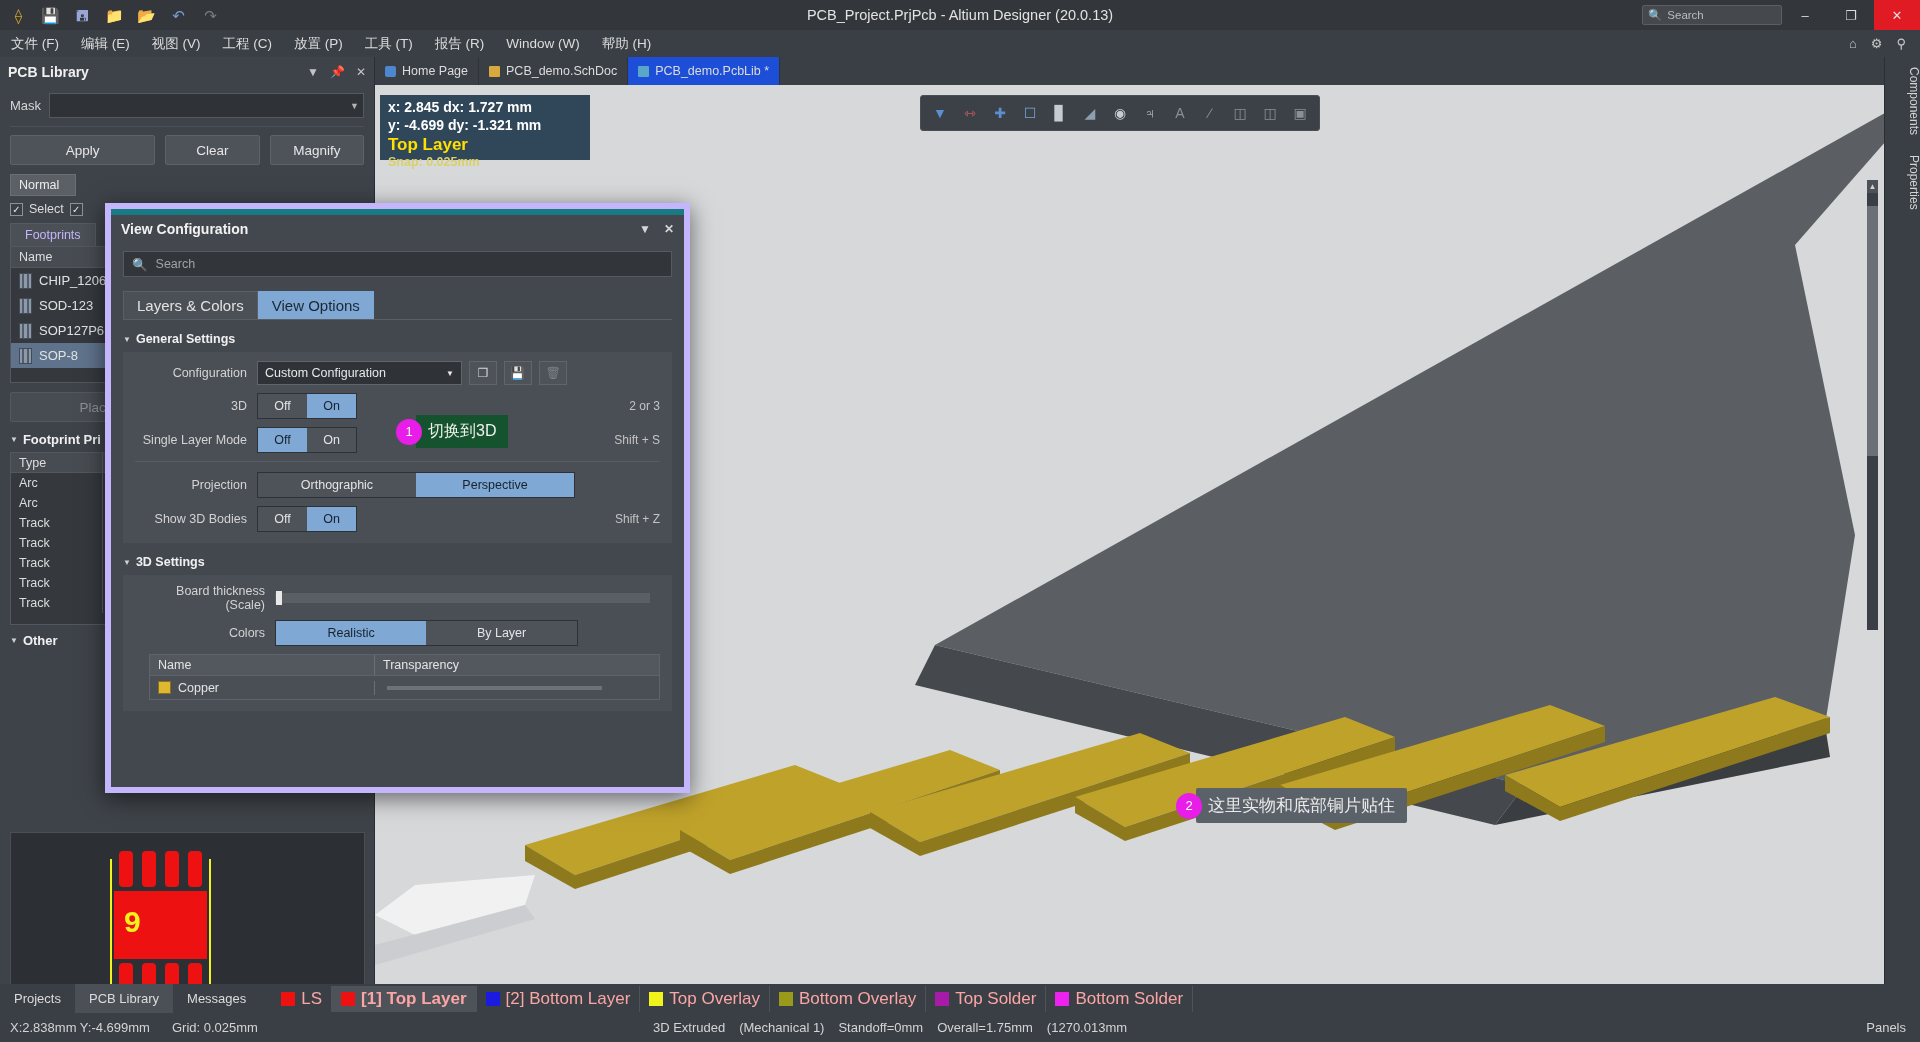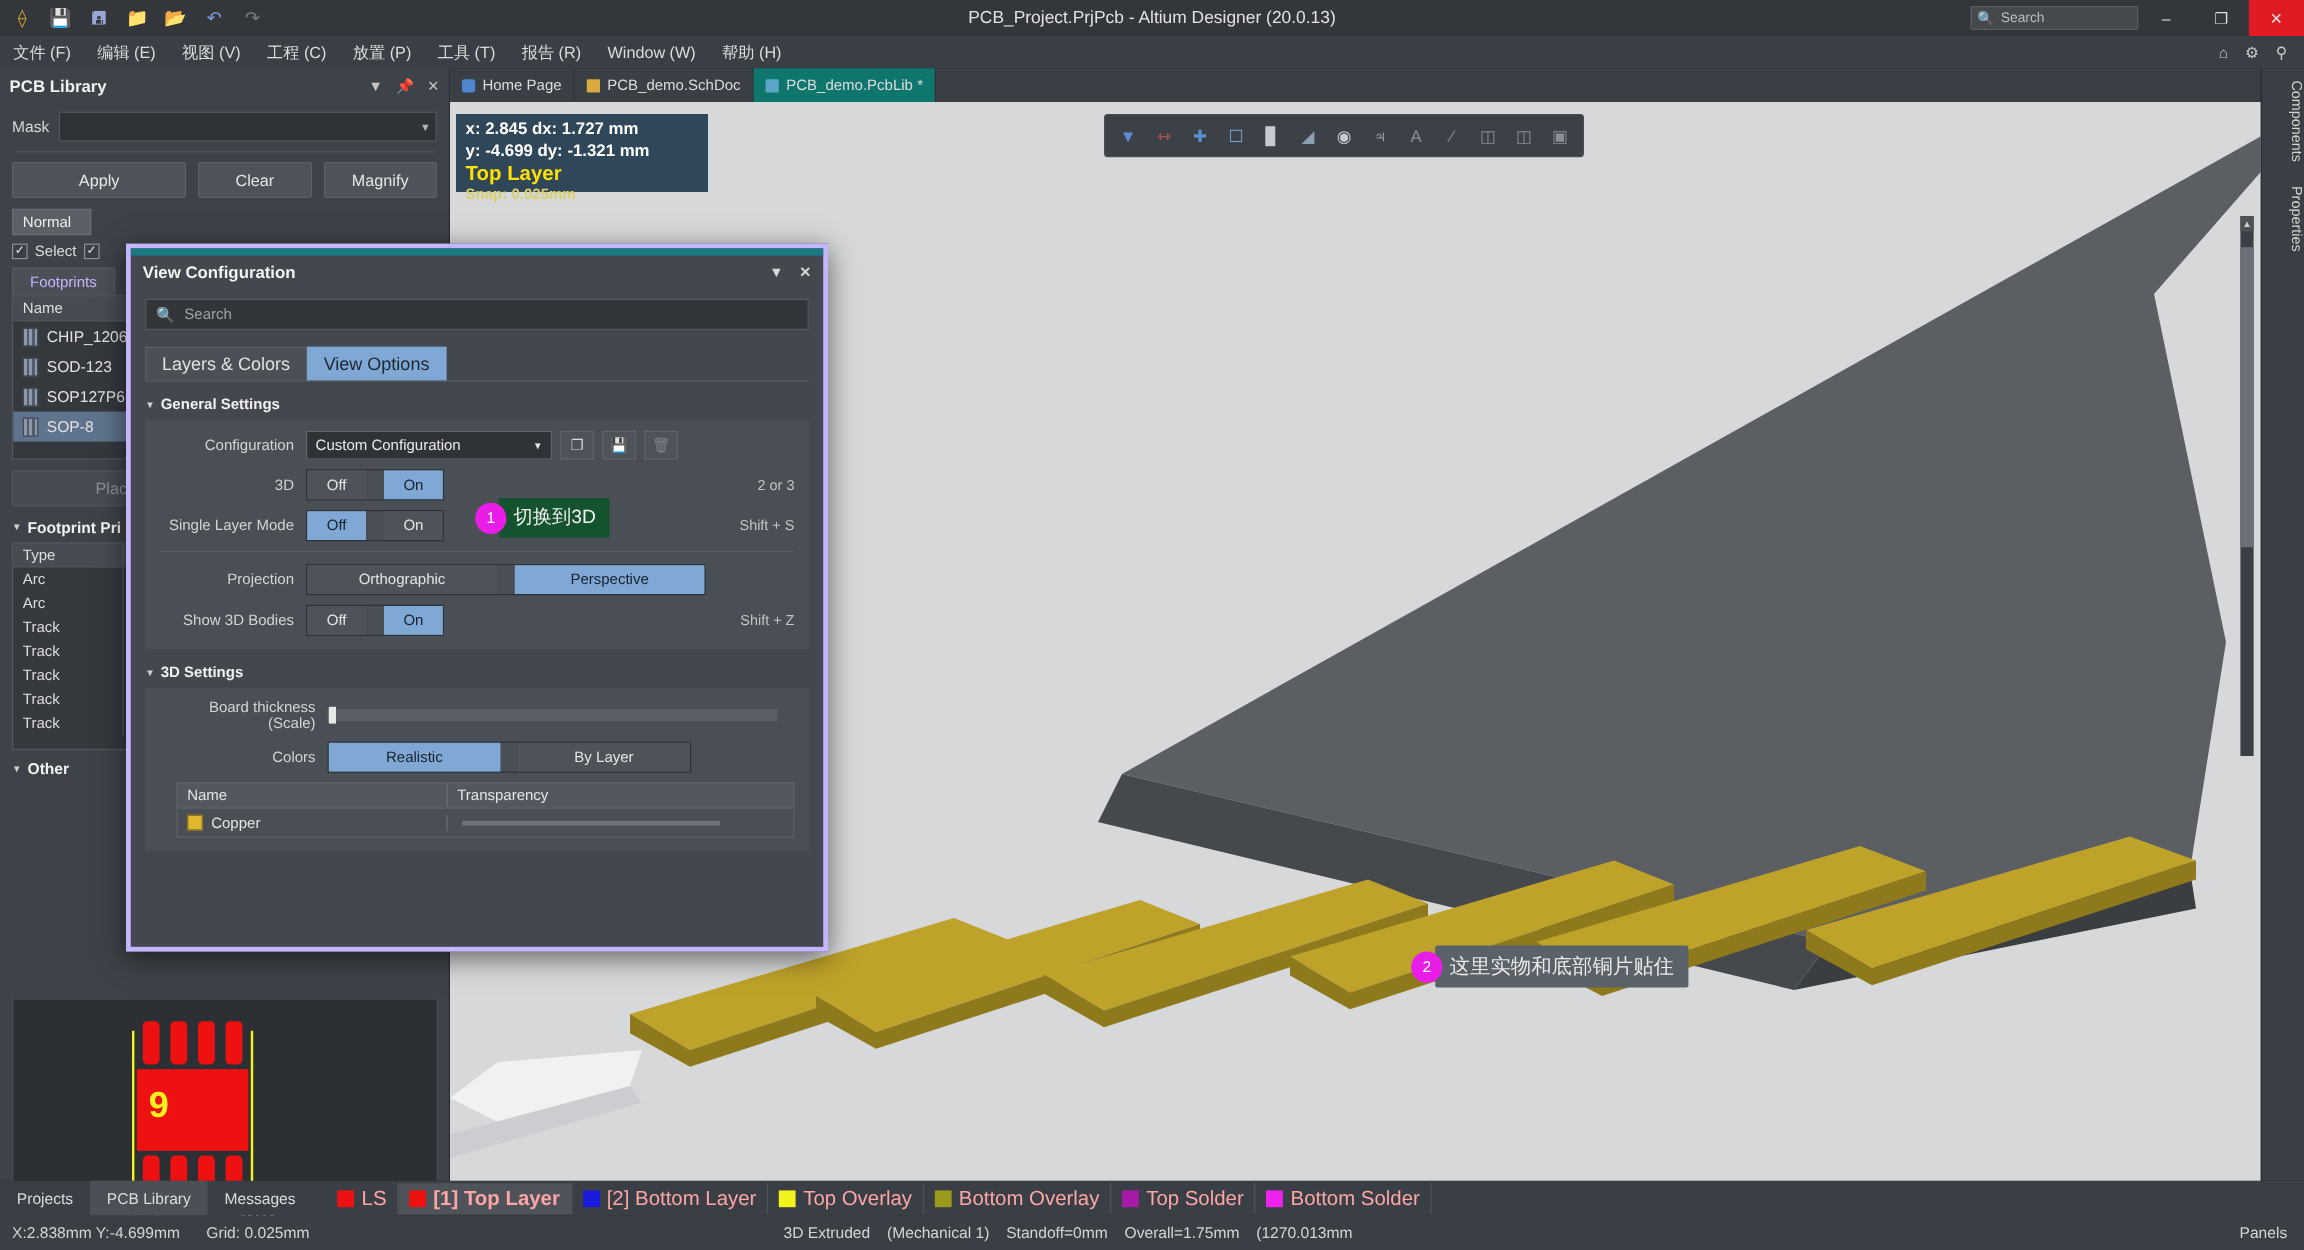--- a/index.html
+++ b/index.html
@@ -89,21 +89,21 @@
     background:#2c2f33; border:1px solid #4a4f55; overflow:hidden; }
   .pad{ position:absolute; background:#ee1111; border-radius:4px; }
   .body-red{ position:absolute; background:#ee1111; }
   .yline{ position:absolute; background:#f2f21c; }
 
   
   .doctabs{ position:absolute; left:375px; top:57px; right:36px; height:28px;
     background:#3a3f45; display:flex; align-items:flex-end; }
   .dtab{ height:28px; padding:0 10px; display:flex; align-items:center; gap:6px;
     font-size:12.5px; color:#dcdcdc; border-right:1px solid #2f3337; }
-  .dtab.active{ background:#0f766e;margin-top:21px; }
+  .dtab.active{ background:#1d4ed8;margin-top:21px; }
   .sq{ width:11px; height:11px; display:inline-block; }
 
   
   .canvas{ position:absolute; left:375px; top:85px; right:36px; bottom:58px;
     background:#d4d6d9; overflow:hidden; }
 
   
   .coord{ position:absolute; left:380px; top:95px; width:210px; height:65px;
     background:#2f4758; padding:4px 8px; font-size:14px; font-weight:bold;
     line-height:1.25; color:#ffffff; font-family:"Liberation Sans", sans-serif; }
@@ -112,21 +112,21 @@
 
   
   .ftoolbar{ position:absolute; left:920px; top:95px; height:36px;
     background:#3c4147; border:1px solid #4a4f55; border-radius:3px;
     display:flex; align-items:center; padding:0 6px; gap:4px; }
   .fic{ width:26px; height:26px; display:flex; align-items:center;
     justify-content:center; font-size:14px; color:#c6cbd2; }
 
   
   .dlg{ position:absolute; left:105px; top:203px; width:585px; height:590px;
-    background:#43484e; border:4px solid #c4b5fd;
+    background:#43484e; border:6px solid #c4b5fd;
     box-shadow:0 5px 22px rgba(0,0,0,.55); }
   .dlg-top{ height:6px; background:#1a7a84; }
   .dlg-title{ height:28px; display:flex; align-items:center; padding:0 10px;
     font-size:14px; font-weight:bold; color:#f2f2f2; }
   .dlg-title .ic{ margin-left:auto; display:flex; gap:13px; font-size:12px; color:#d6d6d6;}
   .dlg-body{ padding:8px 12px 0 12px; }
   .searchbox{ height:26px; background:#32363b; border:1px solid #565b61;
     display:flex; align-items:center; gap:8px; padding:0 8px; font-size:12.5px;
     color:#9ea3a9; }
   .dtabs{ display:flex; margin-top:14px; border-bottom:1px solid #5a5f65; }
@@ -139,21 +139,21 @@
   .frow{ display:flex; align-items:center; margin-bottom:8px; padding:0 12px; }
   .frow .flab{ width:122px; text-align:right; font-size:12.5px; color:#d3d3d3;
     padding-right:10px; }
   .select{ width:205px; height:24px; background:#2f3337; border:1px solid #60656b;
     display:flex; align-items:center; padding:0 7px; font-size:12.5px; color:#e8e8e8; }
   .select .car{ margin-left:auto; font-size:8px; }
   .iconbtn{ width:28px; height:24px; margin-left:7px; background:#4e535a;
     border:1px solid #60656b; display:flex; align-items:center; justify-content:center;
     font-size:12px; color:#d9d9d9; }
   .iconbtn.dis{ color:#7d8288; }
-  .seg{ display:flex; border:1px solid #2e3236;gap:15px; }
+  .seg{ display:flex; border:1px solid #2e3236; }
   .sgb{ min-width:49px; height:24px; display:flex; align-items:center;
     justify-content:center; font-size:12.5px; color:#e4e4e4; background:#4e535a; }
   .sgb.on{ background:#7fa8d4; color:#17222e; }
   .seg.wide .sgb{ width:158px; }
   .shortcut{ margin-left:auto; font-size:12px; color:#c4c4c4; }
   .divline{ height:1px; background:#585d63; margin:4px 12px 10px 12px; }
   .slider{ width:375px; height:10px; background:#5a5f65; position:relative; }
   .slider .knob{ position:absolute; left:1px; top:-2px; width:6px; height:14px;
     background:#e8e8e8; }
   .tblhdr{ display:flex; height:22px; background:#53585e; border:1px solid #5e636a;

